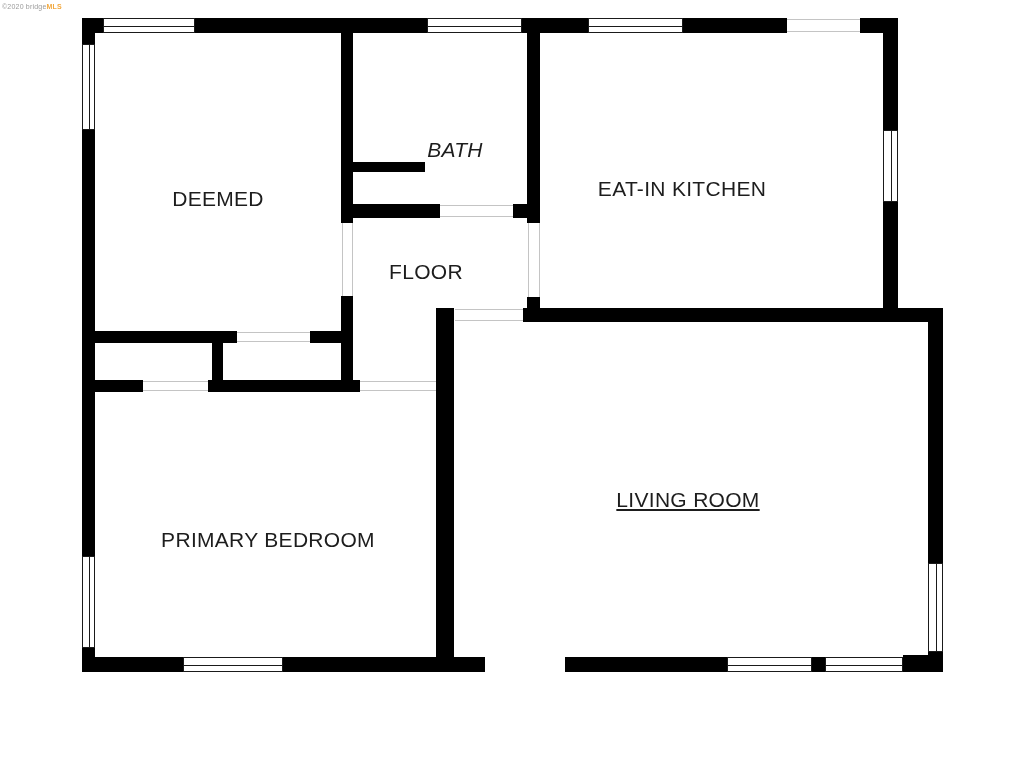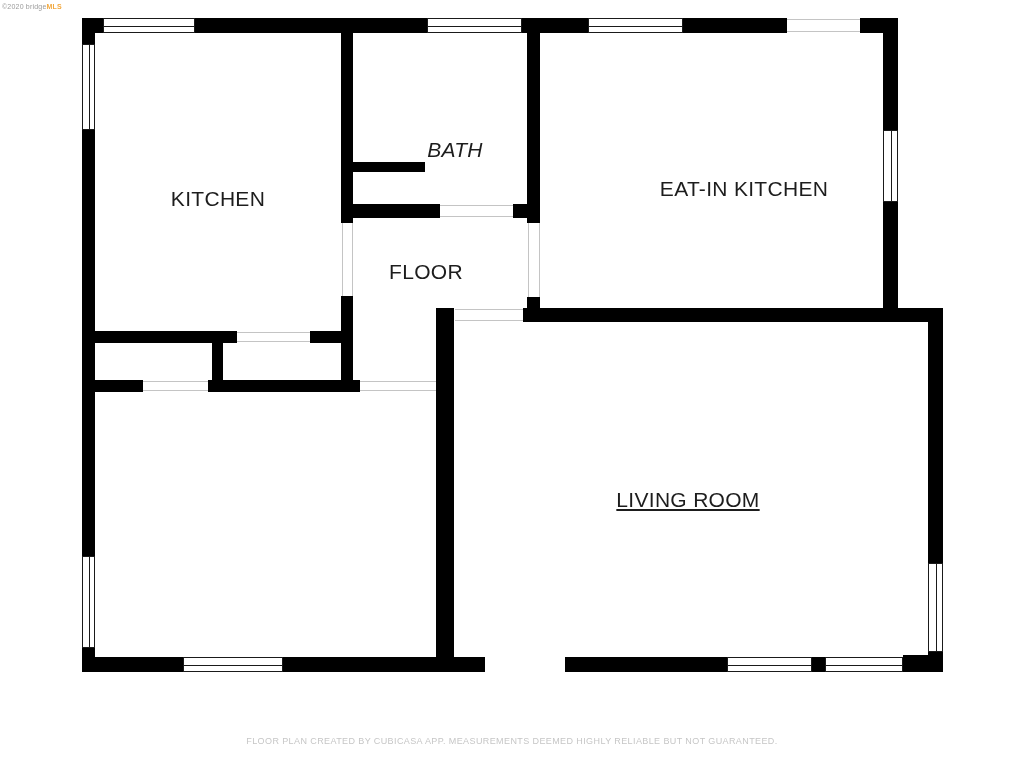--- a/index.html
+++ b/index.html
@@ -89,21 +89,21 @@
 
   <div class="opening h" style="left:787px;top:19px;width:73px;height:13px;"></div>
   <div class="opening v" style="left:342px;top:223px;width:11px;height:73px;"></div>
   <div class="opening h" style="left:237px;top:332px;width:73px;height:10px;"></div>
   <div class="opening h" style="left:455px;top:309px;width:68px;height:12px;"></div>
   <div class="opening h" style="left:440px;top:205px;width:73px;height:12px;"></div>
   <div class="opening v" style="left:528px;top:223px;width:12px;height:74px;"></div>
   <div class="opening h" style="left:143px;top:381px;width:65px;height:10px;"></div>
   <div class="opening h" style="left:360px;top:381px;width:76px;height:10px;"></div>
 
-  <div class="room-label" style="left:218px;top:199px;">KITCHEN</div>
+  <div class="room-label" style="left:218px;top:199px;">DEEMED</div>
   <div class="room-label" style="left:455px;top:150px;font-style:italic;">BATH</div>
-  <div class="room-label" style="left:744px;top:189px;text-align:right;">EAT-IN KITCHEN</div>
+  <div class="room-label" style="left:682px;top:189px;text-align:right;">EAT-IN KITCHEN</div>
   <div class="room-label" style="left:426px;top:272px;">FLOOR</div>
+  <div class="room-label" style="left:268px;top:540px;">PRIMARY BEDROOM</div>
   <div class="room-label" style="left:688px;top:500px;text-decoration:underline;">LIVING ROOM</div>
 
-  <div class="footer">FLOOR PLAN CREATED BY CUBICASA APP. MEASUREMENTS DEEMED HIGHLY RELIABLE BUT NOT GUARANTEED.</div>
 
 </div>
 
 </body></html>

